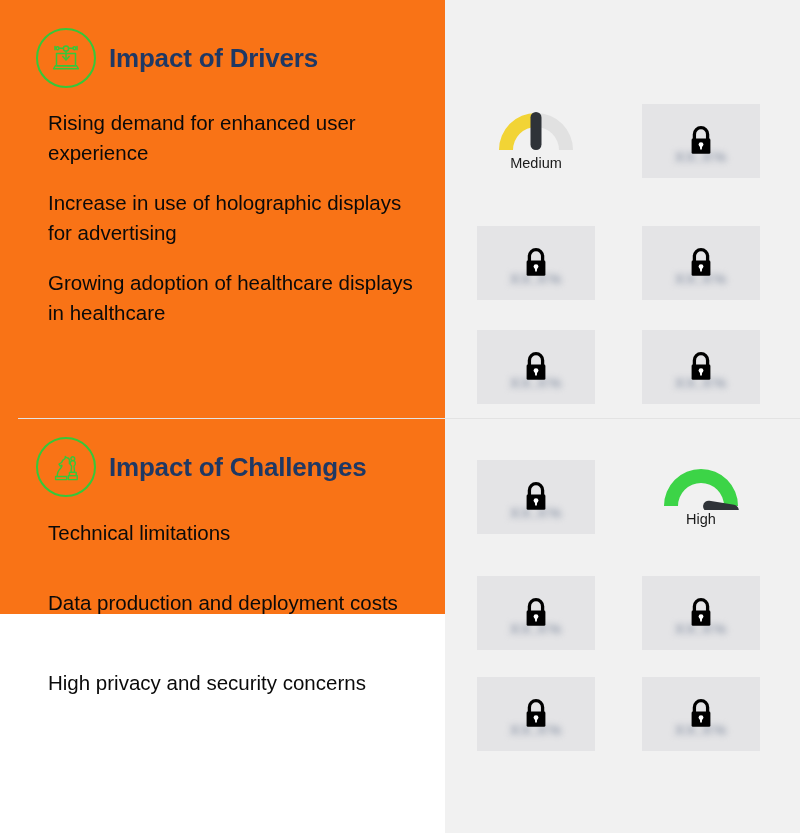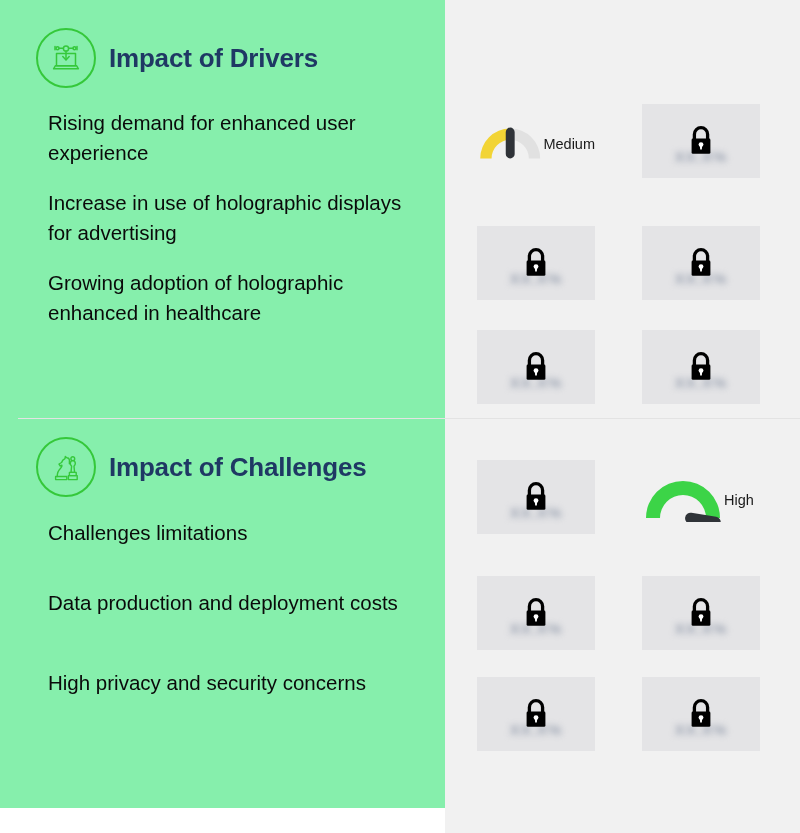--- a/index.html
+++ b/index.html
@@ -48,22 +48,22 @@
     color: #111111;
     letter-spacing: .2px;
   }
 
   
   .left-col {
     position: absolute;
     left: 0;
     top: 0;
     width: 445px;
-    height: 808px;
-    background: #86efac;
+    height: 614px;
+    background: #f97316;
   }
 
   .section-head {
     position: absolute;
     display: flex;
     align-items: center;
     gap: 13px;
     left: 36px;
   }
   .head-drivers   { top: 28px; }
@@ -151,21 +151,21 @@
     height: 34px;
     display: block;
   }
 
   
   .gauge-wrap {
     position: relative;
     width: 118px;
     height: 74px;
     display: flex;
-    flex-direction: row;
+    flex-direction: column;
     align-items: center;
     justify-content: flex-start;
     padding-top: 4px;
   }
   .gauge-svg { display: block; }
   .gauge-label {
     margin-top: 1px;
     font-size: 14.5px;
     color: #1a1a1a;
     font-weight: 400;
@@ -196,37 +196,37 @@
           <path d="M14.8 16.6 18 19.9l3.2-3.3"></path>
           <path d="M8.5 13.6h19v12.2h-19z"></path>
           <path d="M5.6 28.8h24.8l-1.7-3h-21.4z"></path>
         </svg>
       </div>
       <div class="head-title">Impact of Drivers</div>
     </div>
 
     <div class="row-label" style="top:188px">Increase in use of holographic displays for advertising</div>
     <div class="row-label" style="top:108px">Rising demand for enhanced user experience</div>
-    <div class="row-label" style="top:268px">Growing adoption of holographic enhanced in healthcare</div>
+    <div class="row-label" style="top:268px">Growing adoption of healthcare displays in healthcare</div>
 
     <div class="section-head head-challenges">
       <div class="head-icon">
         <svg width="36" height="36" viewBox="0 0 36 36" fill="none" stroke="#35c83a" stroke-width="1.4" stroke-linecap="round" stroke-linejoin="round">
           <path d="M9.2 27.5c0-4.4 1.4-6.6 3.6-8.6 1-0.9 1.3-1.8 1.1-2.8l-1.6 0.9-1.3-2 2.6-1.5c0.4-1.6 1.6-3 3.4-3.9l0.3-2.1 1.5 1.2c1.6 0.1 2.6 1 2.6 2.6v3.4"></path>
           <path d="M7.6 30.6h11.2v-3.1H7.6z"></path>
           <path d="M24.8 11.6a1.9 1.9 0 1 0 0-3.8 1.9 1.9 0 0 0 0 3.8z"></path>
           <path d="M22.3 14.4c0-1.6 1.1-2.8 2.5-2.8s2.5 1.2 2.5 2.8c0 1.4-0.7 2.1-1.3 2.8l0.6 6.2h-3.6l0.6-6.2c-0.6-0.7-1.3-1.4-1.3-2.8z"></path>
           <path d="M21.4 26.6h6.8v-3.2h-6.8z"></path>
           <path d="M20.4 30.6h8.8v-4h-8.8z"></path>
         </svg>
       </div>
       <div class="head-title">Impact of Challenges</div>
     </div>
 
-    <div class="row-label" style="top:518px">Challenges limitations</div>
+    <div class="row-label" style="top:518px">Technical limitations</div>
     <div class="row-label" style="top:588px">Data production and deployment costs</div>
     <div class="row-label" style="top:668px">High privacy and security concerns</div>
   </div>
 
   <div class="divider"></div>
 
   <div class="cell col2025" style="top:104px">
     <div class="gauge-wrap">
       <svg class="gauge-svg" width="82" height="46" viewBox="0 0 82 46">
         <path d="M4 42 A37 37 0 0 1 41 5 L41 19 A23 23 0 0 0 18 42 Z" fill="#f2d435"></path>

